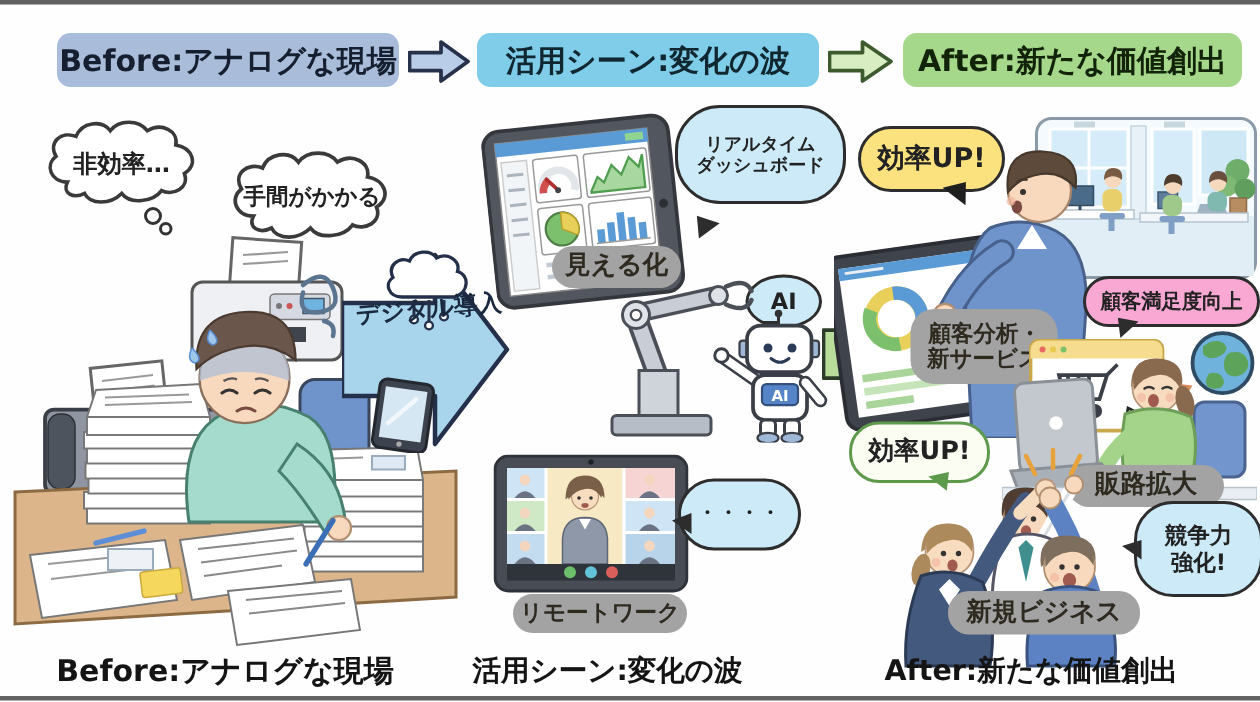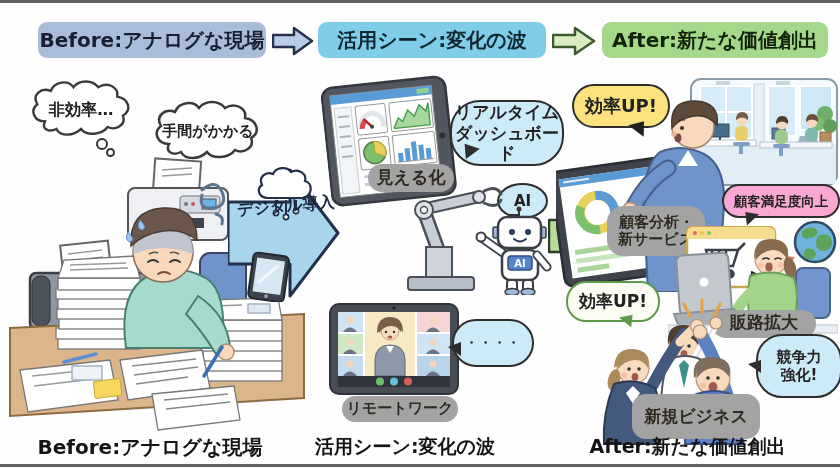--- a/index.html
+++ b/index.html
@@ -223,21 +223,21 @@
           <rect x="99" y="74" width="5" height="11"></rect>
         </g>
       <line x1="70" y1="85" x2="106" y2="85" stroke="#999"></line>
       <g stroke="#c3ccd4" stroke-width="3">
           <line x1="35" y1="96" x2="70" y2="96"></line>
           <line x1="35" y1="104" x2="60" y2="104"></line>
         </g>
     </svg>
   </div>
 
-  <div class="abs bubble bubble-blue pre" style="left:450px;top:100px;width:110px;height:62px;font-size:17px;">リアルタイム
+  <div class="abs bubble bubble-blue pre" style="left:450px;top:70px;width:110px;height:62px;font-size:12px;">リアルタイム
 ダッシュボード</div>
   <div class="abs tail" style="left:462px;top:146px;border-left:6px solid transparent;border-right:10px solid transparent;border-top:14px solid #2d2d2d;transform:rotate(18deg);"></div>
 
   <div class="abs ylabel" style="left:368px;top:164px;width:86px;height:28px;font-size:17px;">見える化</div>
 
   <div class="abs bubble bubble-blue" style="left:497px;top:183px;width:47px;height:32px;font-size:15px;border-radius:50%;">AI</div>
   <div class="abs tail" style="left:508px;top:214px;border-left:8px solid transparent;border-right:4px solid transparent;border-top:10px solid #2d2d2d;"></div>
 
   <svg class="abs" style="left:388px;top:183px;" width="175" height="112" viewBox="0 0 175 112">
     <g>
@@ -471,21 +471,21 @@
     <path d="M82,44 q-4,22 0,44 l44,0 q6,-24 0,-42 q-22,-10 -44,-2 z" fill="#a3d489" stroke="#6f9e58" stroke-width="2"></path>
     <path d="M86,58 q-14,12 -20,26" stroke="#a3d489" stroke-width="11" stroke-linecap="round" fill="none"></path>
     <circle cx="64" cy="86" r="5.5" fill="#f8dcc0" stroke="#b99678" stroke-width="1.2"></circle>
     <circle cx="78" cy="89" r="5.5" fill="#f8dcc0" stroke="#b99678" stroke-width="1.2"></circle>
     <rect x="10" y="22" width="52" height="60" rx="6" fill="#c3c8cf" stroke="#8a9097" stroke-width="2" transform="rotate(-4 36 52)"></rect>
     <circle cx="36" cy="50" r="4.5" fill="#fff"></circle>
     <polygon points="6,82 66,77 80,92 12,98" fill="#aab0b8" stroke="#8a9097" stroke-width="2"></polygon>
     <rect x="0" y="93" width="170" height="8" fill="#e8eef4" stroke="#b8c4cc"></rect>
   </svg>
 
-  <div class="abs ylabel" style="left:712px;top:310px;width:104px;height:28px;font-size:17px;font-family:Liberation Mono, monospace;">販路拡大</div>
+  <div class="abs ylabel" style="left:712px;top:310px;width:104px;height:28px;font-size:17px;">販路拡大</div>
 
   <div class="abs bubble bubble-green-outline" style="left:566px;top:281px;width:90px;height:37px;font-size:17px;border-radius:20px;">効率UP!</div>
   <div class="abs tail" style="left:620px;top:316px;border-left:10px solid transparent;border-right:4px solid transparent;border-top:12px solid #5e9a4c;transform:rotate(-12deg);"></div>
 
   <svg class="abs" style="left:556px;top:296px;" width="214" height="150" viewBox="0 0 214 150">
     <g stroke="#e8a23c" stroke-width="3" stroke-linecap="round">
       <line x1="134" y1="20" x2="128" y2="8"></line>
         <line x1="146" y1="16" x2="146" y2="4"></line>
         <line x1="158" y1="20" x2="164" y2="8"></line>
     </g>
@@ -529,17 +529,17 @@
       <circle cx="147" cy="89" r="3" fill="#f3b8a0" opacity="0.7"></circle>
       <path d="M136,100 q-9,24 -7,48 l58,0 q3,-24 -8,-48 q-21,-10 -43,0 z" fill="#5c82c4" stroke="#3a5280" stroke-width="2"></path>
       <polygon points="157,100 163,106 157,120 151,106" fill="#fff"></polygon>
     </g>
   </svg>
 
   <div class="abs bubble bubble-blue pre" style="left:756px;top:334px;width:82px;height:60px;font-size:15px;border-radius:26px;">競争力
 強化!</div>
   <div class="abs tail" style="left:748px;top:360px;border-top:4px solid transparent;border-bottom:9px solid transparent;border-right:13px solid #2d2d2d;"></div>
 
-  <div class="abs ylabel" style="left:632px;top:394px;width:128px;height:45px;font-size:17px;">新規ビジネス</div>
+  <div class="abs ylabel" style="left:632px;top:394px;width:128px;height:29px;font-size:17px;">新規ビジネス</div>
 
   <div class="abs caption" style="left:575px;top:434px;width:225px;font-size:19px;">After:新たな価値創出</div>
 
 </div>
 
 </body></html>

